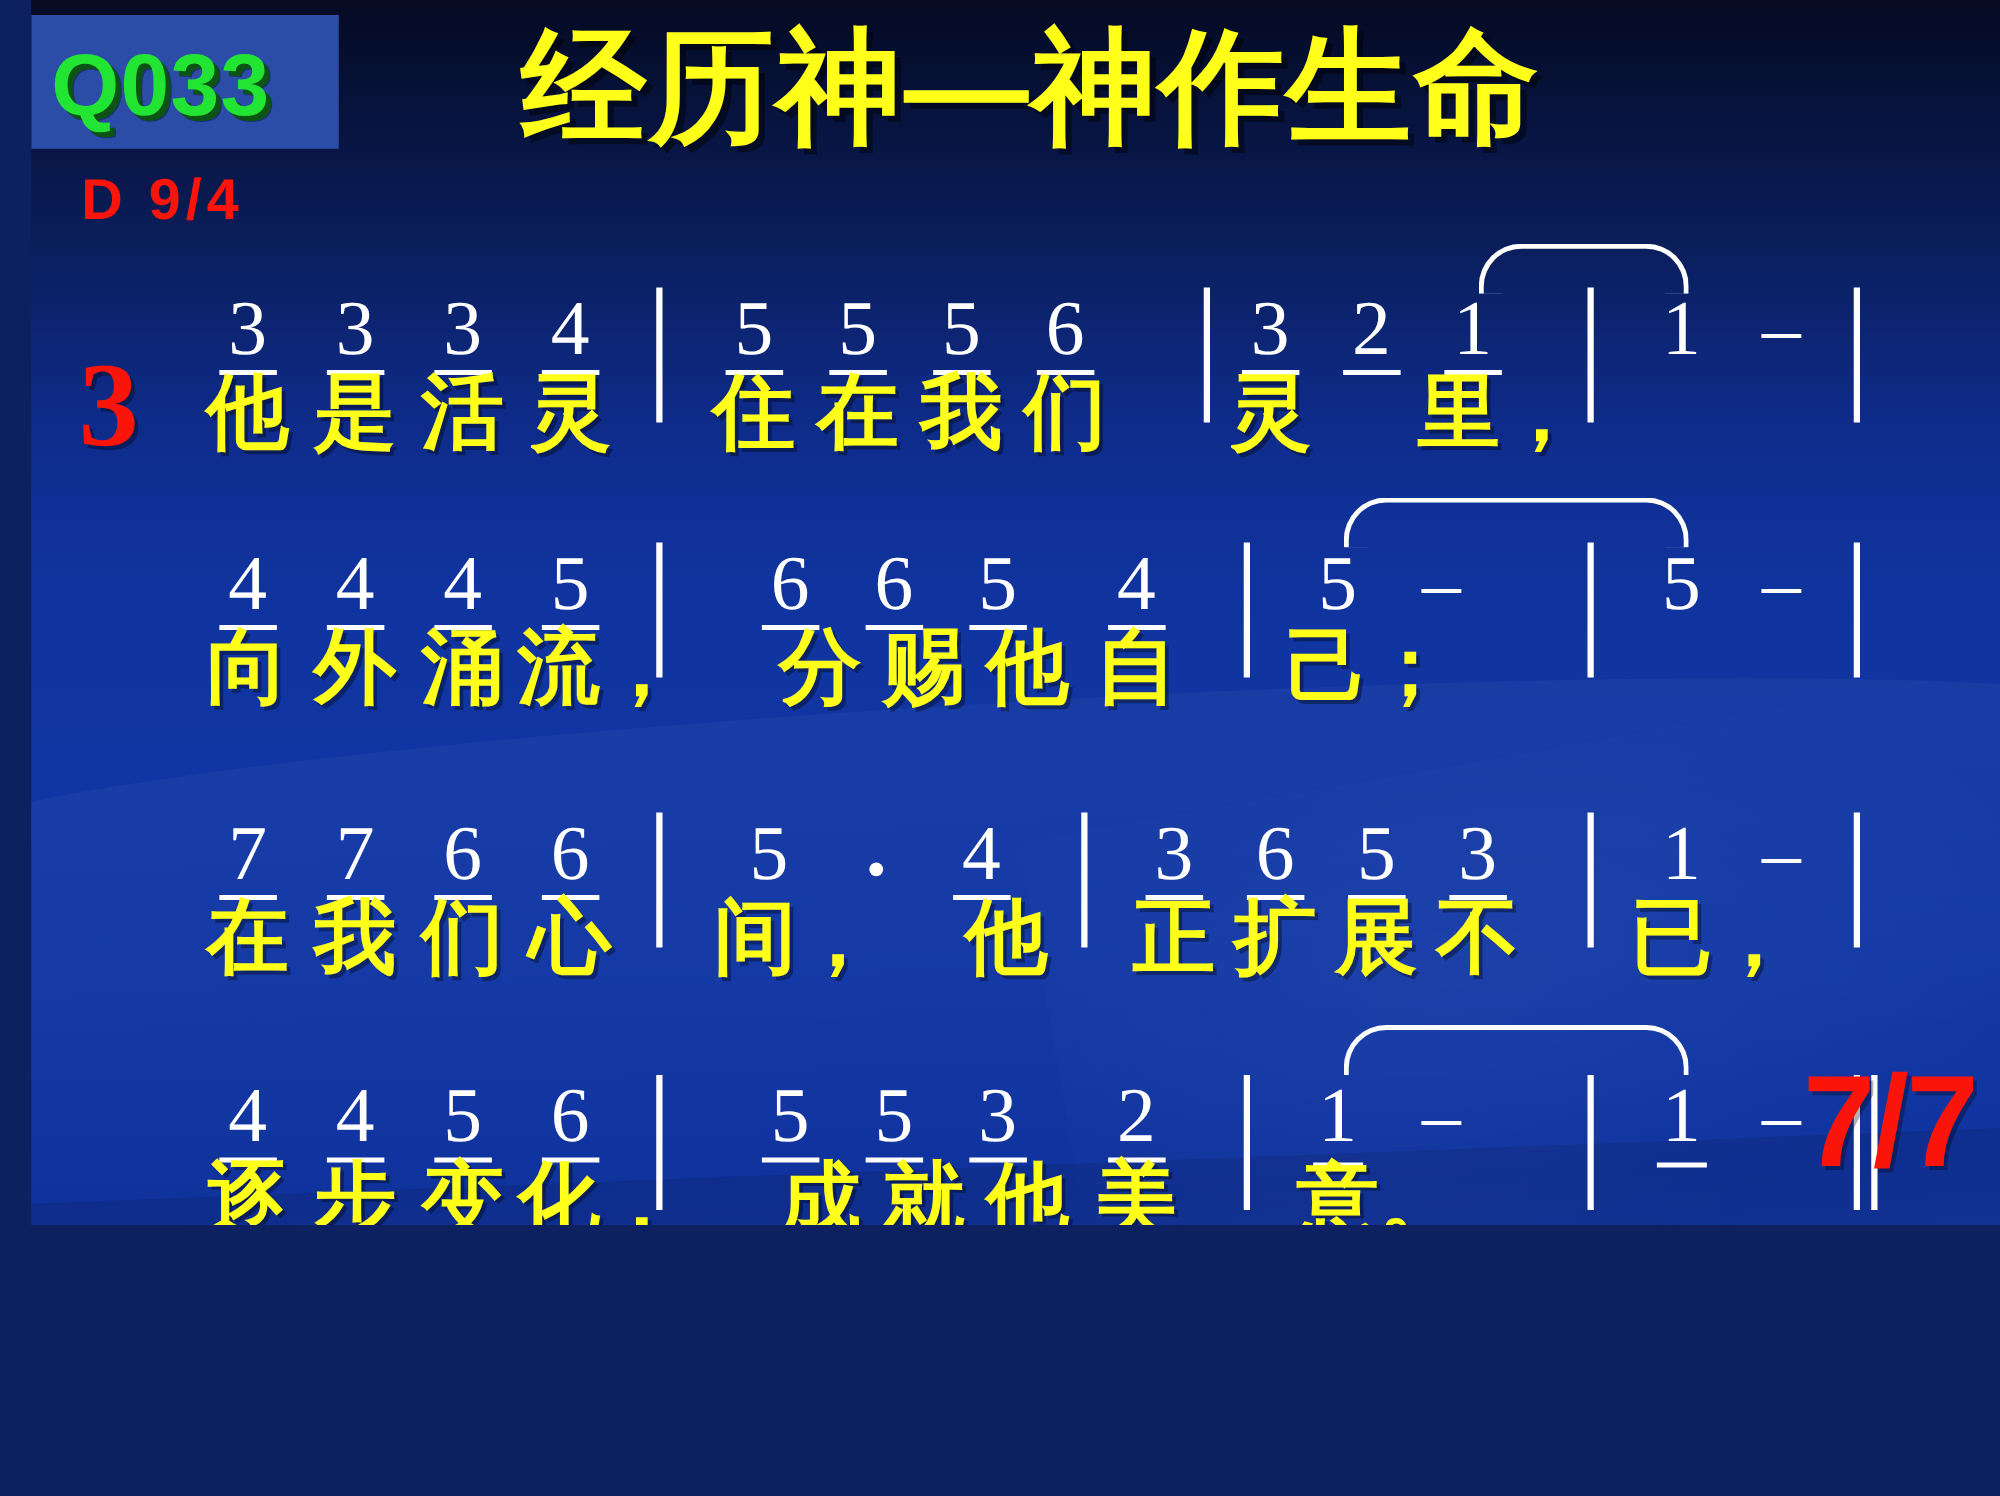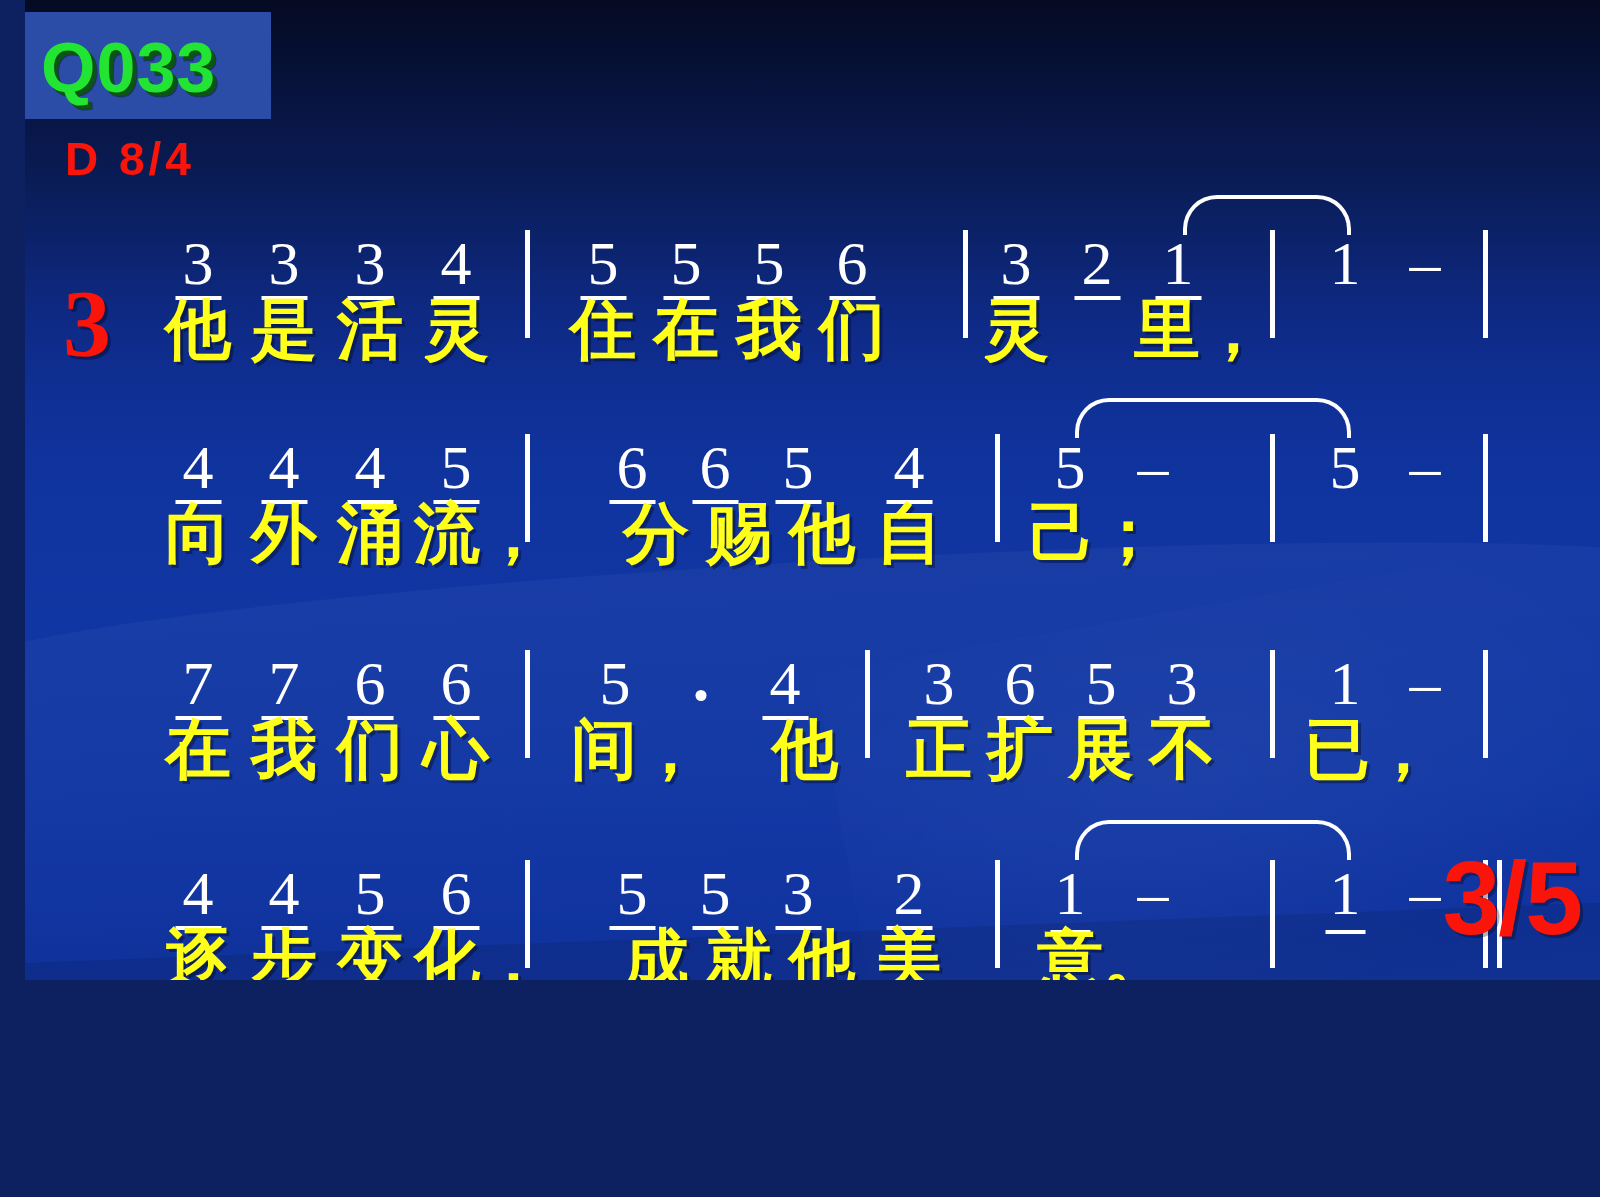--- a/index.html
+++ b/index.html
@@ -156,22 +156,23 @@
 <div id="slide">
 
   <div class="swoosh swoosh1"></div>
   <div class="swoosh swoosh2"></div>
   <div class="swoosh swoosh3"></div>
 
   <div id="code-box">
     <div id="code-text">Q033</div>
   </div>
 
-  <div id="key-meter">D  8/4</div>
-
+  <div id="key-meter">D  9/4</div>
+
+  <div id="title">经历神—神作生命</div>
 
   <div id="verse-no">3</div>
 
   <div id="staff-container">
       <div class="system" style="top: 228px;">
         <div class="bar" style="left: 500px; top: 2px; height: 108px;"></div>
         <div class="bar" style="left: 938px; top: 2px; height: 108px;"></div>
         <div class="bar" style="left: 1245px; top: 2px; height: 108px;"></div>
         <div class="bar" style="left: 1458px; top: 2px; height: 108px;"></div>
         <div class="note beam" style="left: 173px; top: 4px;"><span class="num">3</span></div>
@@ -280,14 +281,14 @@
         <div class="lyric" style="left: 345px; top: 68px;">变</div>
         <div class="lyric" style="left: 455px; top: 68px;">化，</div>
         <div class="lyric" style="left: 631px; top: 68px;">成</div>
         <div class="lyric" style="left: 714px; top: 68px;">就</div>
         <div class="lyric" style="left: 797px; top: 68px;">他</div>
         <div class="lyric" style="left: 884px; top: 68px;">美</div>
         <div class="lyric" style="left: 1078px; top: 68px;">意。</div>
       </div>
     </div>
 
-  <div id="page-indicator">3/5</div>
+  <div id="page-indicator">7/7</div>
 </div>
 
 </body></html>

